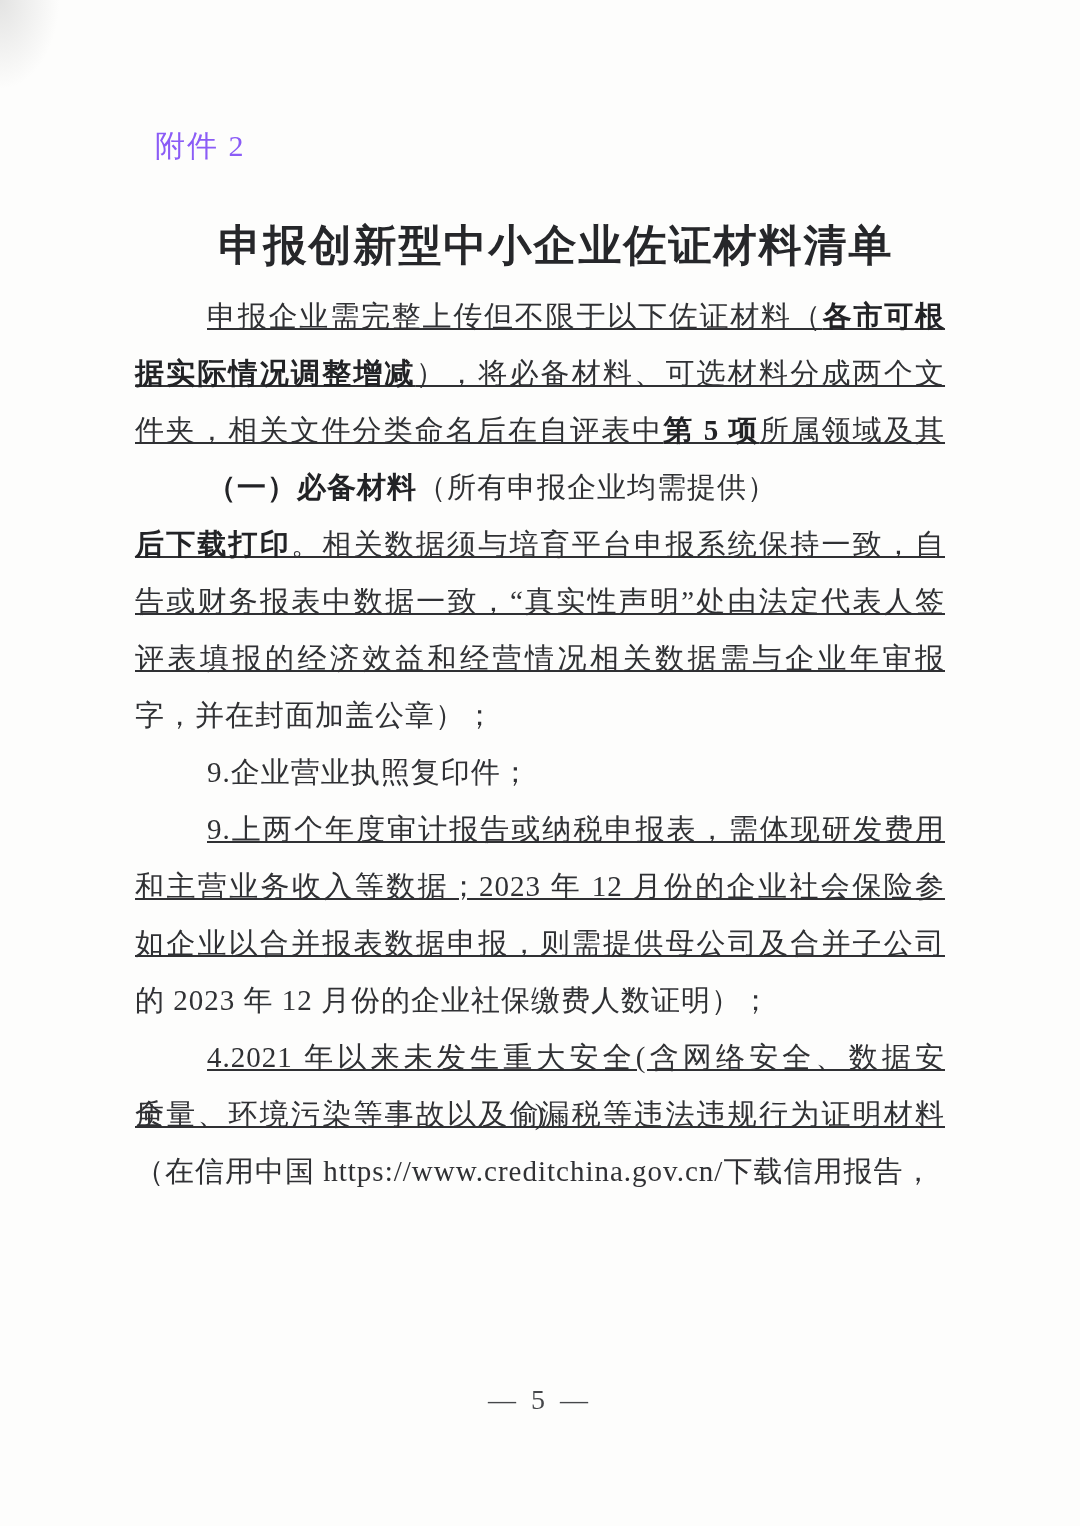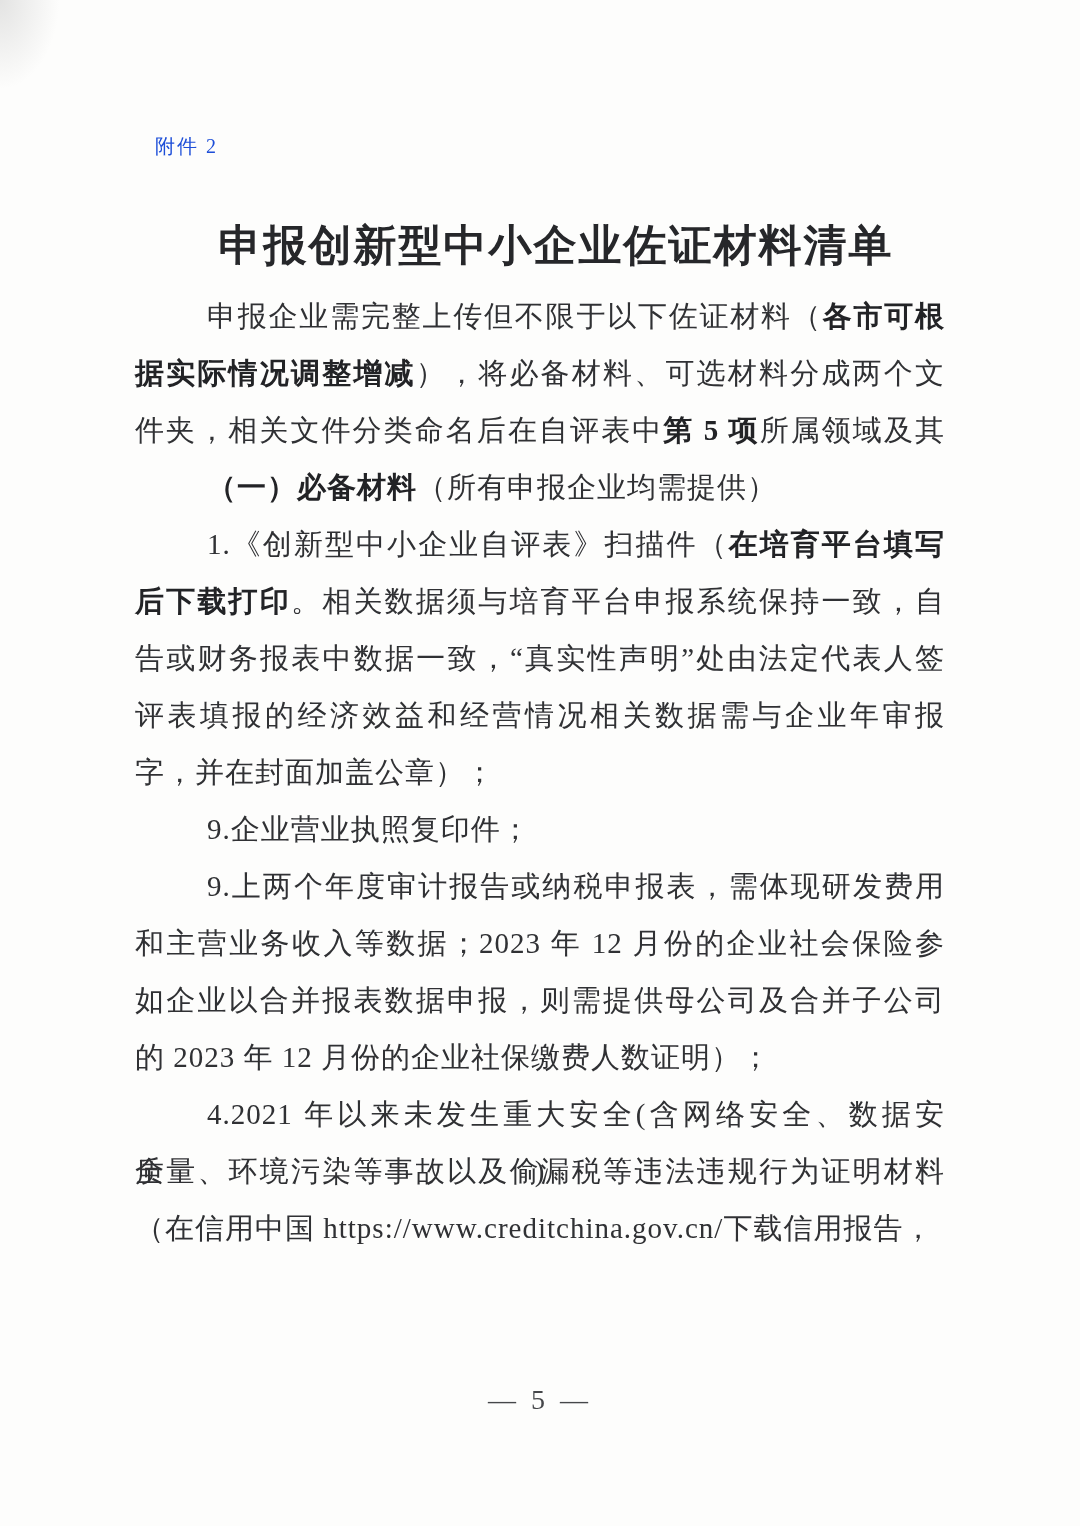--- a/index.html
+++ b/index.html
@@ -22,24 +22,24 @@
     position: absolute;
     left: 0; top: 0;
     width: 60px; height: 90px;
     background: radial-gradient(ellipse at 0% 0%, rgba(160,160,160,0.28), rgba(160,160,160,0) 70%);
     pointer-events: none;
   }
   .attachment-label {
     position: absolute;
     left: 155px;
     top: 126px;
-    font-size: 20px;
+    font-size: 30px;
     line-height: 40px;
     letter-spacing: 2px;
-    color: #1d4ed8;
+    color: #8b5cf6;
   }
   .doc-title {
     position: absolute;
     left: 0;
     top: 200px;
     width: 100%;
     margin: 16px;
     text-align: center;
     font-size: 43px;
     line-height: 60px;
@@ -57,20 +57,21 @@
     font-size: 29px;
     height: 57px;
     line-height: 57px;
     letter-spacing: 1px;
     white-space: normal;
     color: #303134;
   }
   .text-line.full {
     text-align: justify;
     text-align-last: justify;
+    text-decoration: underline;
   }
   .text-line.indent {
     text-indent: 72px;
   }
   .text-line .seg-b {
     font-weight: 700;
     color: #222326;
   }
   .page-number {
     position: absolute;
@@ -92,21 +93,20 @@
 
   <div class="attachment-label">附件 2</div>
 
   <h1 class="doc-title">申报创新型中小企业佐证材料清单</h1>
 
   <div class="doc-body">
       <div class="text-line full indent"><span class="seg-r">申报企业需完整上传但不限于以下佐证材料（</span><span class="seg-b">各市可根</span></div>
       <div class="text-line full"><span class="seg-b">据实际情况调整增减</span><span class="seg-r">），将必备材料、可选材料分成两个文</span></div>
       <div class="text-line full"><span class="seg-r">件夹，相关文件分类命名后在自评表中</span><span class="seg-b">第 5 项</span><span class="seg-r">所属领域及其</span></div>
       <div class="text-line indent"><span class="seg-b">（一）必备材料</span><span class="seg-r">（所有申报企业均需提供）</span></div>
-      <div class="text-line full indent"><span class="seg-r">1.《创新型中小企业自评表》扫描件（</span><span class="seg-b">在培育平台填写</span></div>
       <div class="text-line full"><span class="seg-b">后下载打印</span><span class="seg-r">。相关数据须与培育平台申报系统保持一致，自</span></div>
       <div class="text-line full"><span class="seg-r">告或财务报表中数据一致，“真实性声明”处由法定代表人签</span></div>
       <div class="text-line full"><span class="seg-r">评表填报的经济效益和经营情况相关数据需与企业年审报</span></div>
       <div class="text-line"><span class="seg-r">字，并在封面加盖公章）；</span></div>
       <div class="text-line indent"><span class="seg-r">9.企业营业执照复印件；</span></div>
       <div class="text-line full indent"><span class="seg-r">9.上两个年度审计报告或纳税申报表，需体现研发费用</span></div>
       <div class="text-line full"><span class="seg-r">和主营业务收入等数据；2023 年 12 月份的企业社会保险参</span></div>
       <div class="text-line full"><span class="seg-r">如企业以合并报表数据申报，则需提供母公司及合并子公司</span></div>
       <div class="text-line"><span class="seg-r">的 2023 年 12 月份的企业社保缴费人数证明）；</span></div>
       <div class="text-line full indent"><span class="seg-r">4.2021 年以来未发生重大安全(含网络安全、数据安全)、</span></div>

